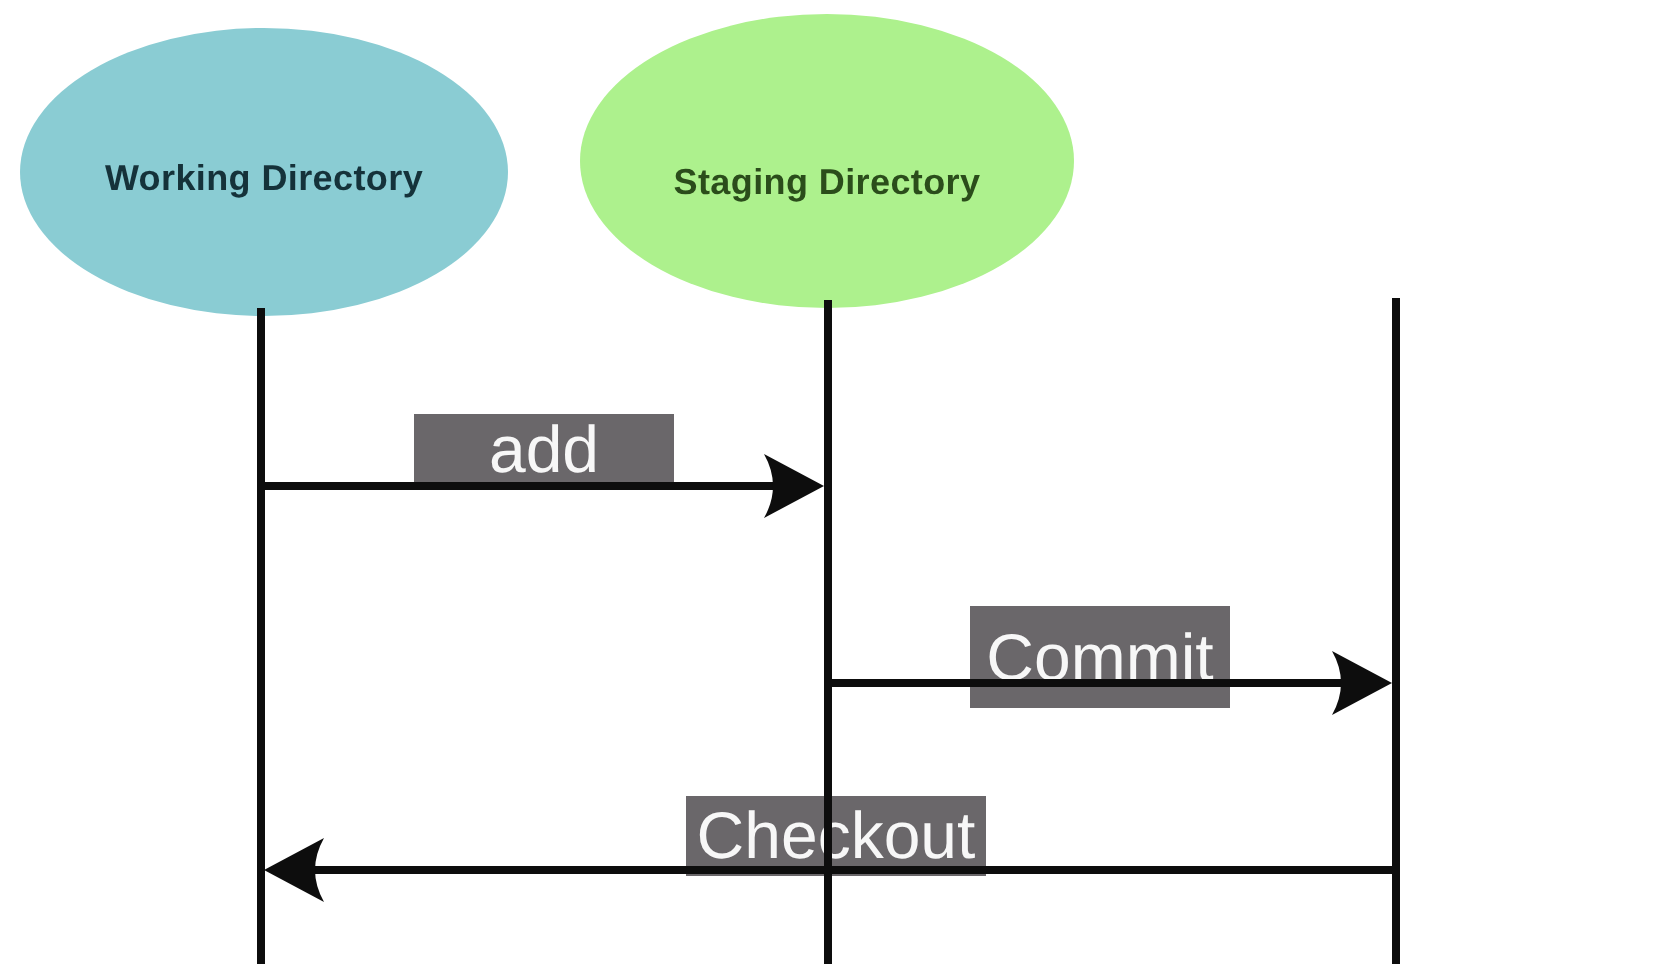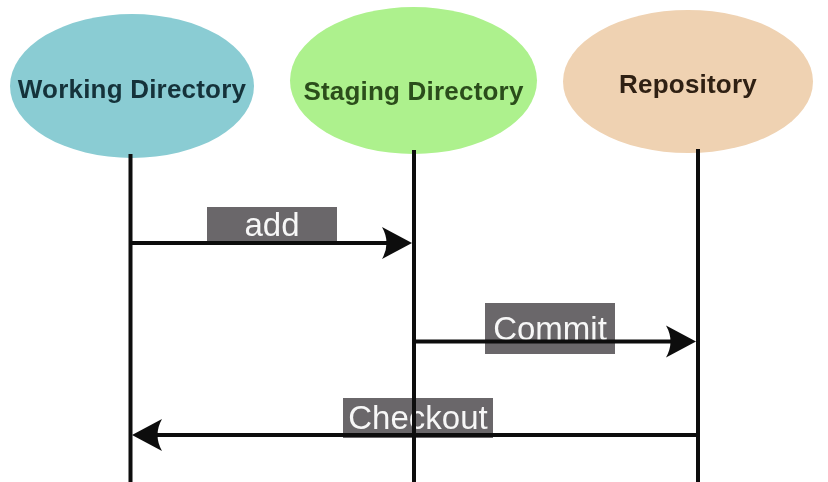--- a/index.html
+++ b/index.html
@@ -19,21 +19,21 @@
   
   .ellipse {
     position: absolute;
     border-radius: 50%;
     display: flex;
     flex-direction: column;
     align-items: center;
     justify-content: center;
     text-align: center;
     font-weight: 600;
-    font-size: 26px;
+    font-size: 18px;
     letter-spacing: 0.2px;
     z-index: 1;
   }
   .ellipse--wd {
     left: 10px; top: 14px; width: 244px; height: 144px;
     background: var(--wd_fill); color: var(--wd_text);
     padding-top: 6px; box-sizing: border-box;
   }
   .ellipse--staging {
     left: 290px; top: 7px; width: 247px; height: 147px;
@@ -87,23 +87,20 @@
 <div class="canvas">
 
   <div class="ellipse ellipse--wd">
     <span>Working Directory</span>
   </div>
 
   <div class="ellipse ellipse--staging">
     <span>Staging Directory</span>
   </div>
 
-  <div class="ellipse ellipse--repo">
-    <span>Repository</span>
-  </div>
 
   <div class="msg-label msg-label--add">
     <span>add</span>
   </div>
   <div class="msg-label msg-label--commit">
     <span>Commit</span>
   </div>
   <div class="msg-label msg-label--checkout">
     <span>Checkout</span>
   </div>

